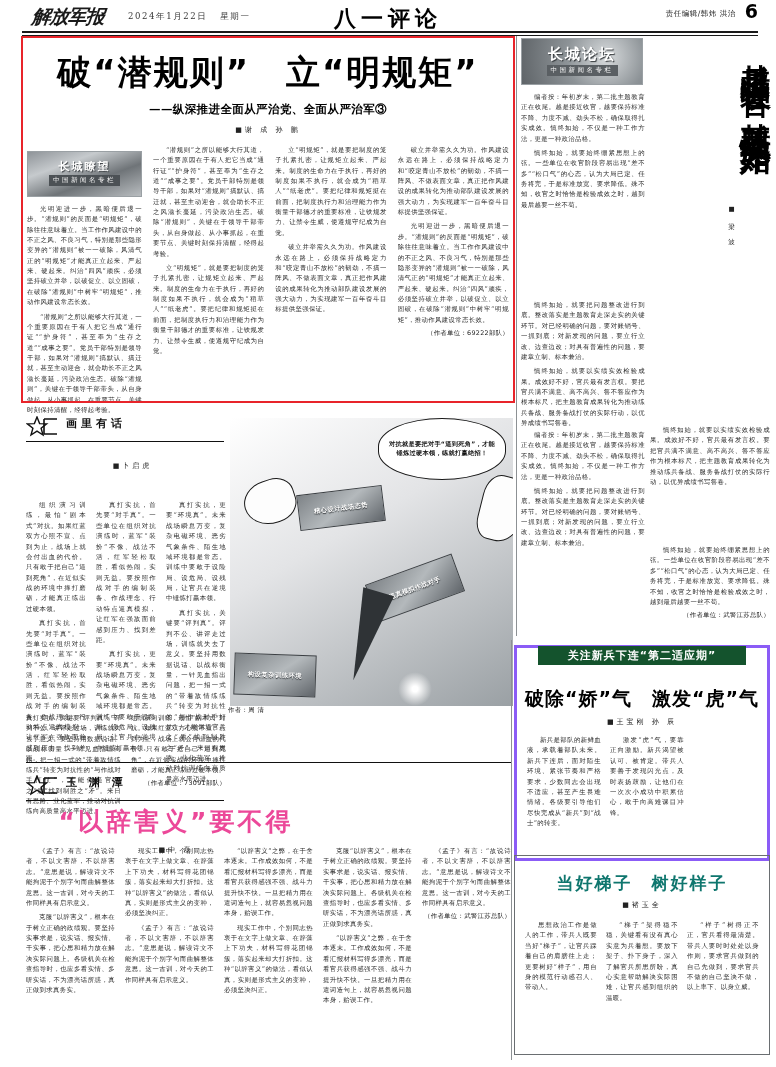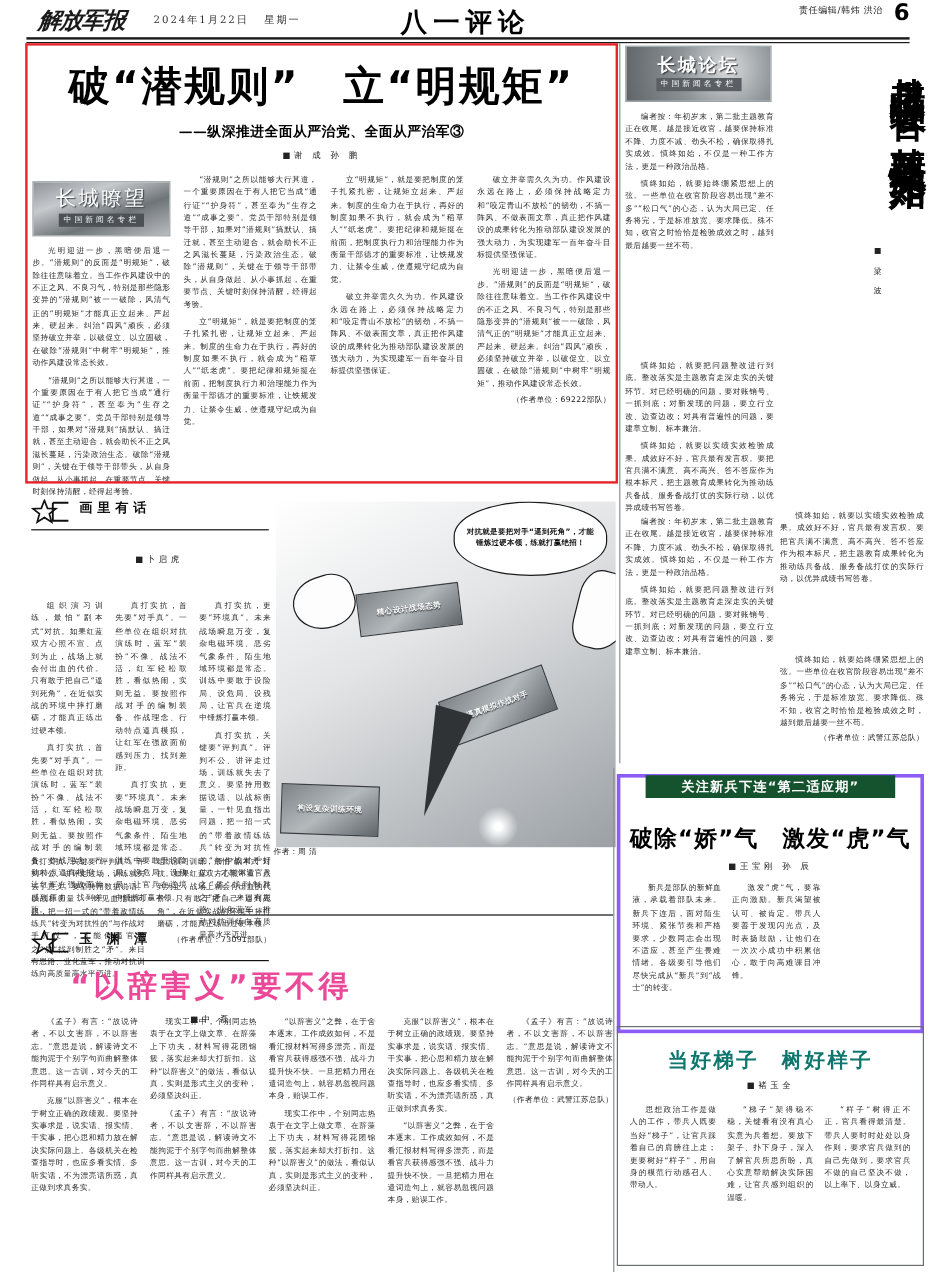--- a/index.html
+++ b/index.html
@@ -29,21 +29,21 @@
     margin-left:14px; font-size:8.5px; color:#333; letter-spacing:1.6px;
     font-family:"DejaVu Serif","Liberation Serif",serif;
   }
   .mast-title {
     position:absolute; left:0; right:0; top:4px; text-align:center;
     font-size:22px; font-weight:bold; letter-spacing:5px; color:#000;
     font-family:"DejaVu Sans","Liberation Sans",sans-serif;
   }
   .mast-right {
     position:absolute; right:18px; top:4px;
-    display:flex; align-items:flex-start; gap:9px;margin-left:44px;
+    display:flex; align-items:flex-end; gap:9px;margin-left:44px;
   }
   .mast-editor { font-size:7.5px; color:#222; letter-spacing:.5px; }
   .mast-pageno { font-size:19px; font-weight:bold; line-height:.8; color:#000; }
   .mast-rule {
     position:absolute; left:22px; right:18px; top:31px; height:1.6px; background:#1a1a1a;
   }
   .mast-rule2 {
     position:absolute; left:22px; right:18px; top:34.5px; height:.6px; background:#1a1a1a;
   }
 
@@ -71,21 +71,21 @@
 
   
   .col-badge {
     width:115px; height:46px; margin-top:6px;
     background:linear-gradient(160deg,#8f9499 0%,#c6cacd 30%,#6f7478 62%,#b9bdc0 100%);
     border:1px solid #9aa0a4;
     display:flex; flex-direction:column; align-items:center; justify-content:center;
     position:relative; overflow:hidden;
   }
   .col-badge .bt {
-    font-size:17px; font-weight:normal; color:#fff; letter-spacing:2px;
+    font-size:11px; font-weight:bold; color:#fff; letter-spacing:2px;
     text-shadow:1px 1px 1px #3c4044; line-height:1;
   }
   .col-badge .bs {
     margin-top:3px; font-size:6.5px; letter-spacing:2.5px; color:#f2f2f2;
     background:#4c5155; padding:1px 4px;
   }
   .col-badge2 {
     width:122px; height:47px;
     background:radial-gradient(circle at 70% 40%, #d9dcde 0%, #8d9397 45%, #5f6468 100%);
     border:1px solid #9aa0a4;

